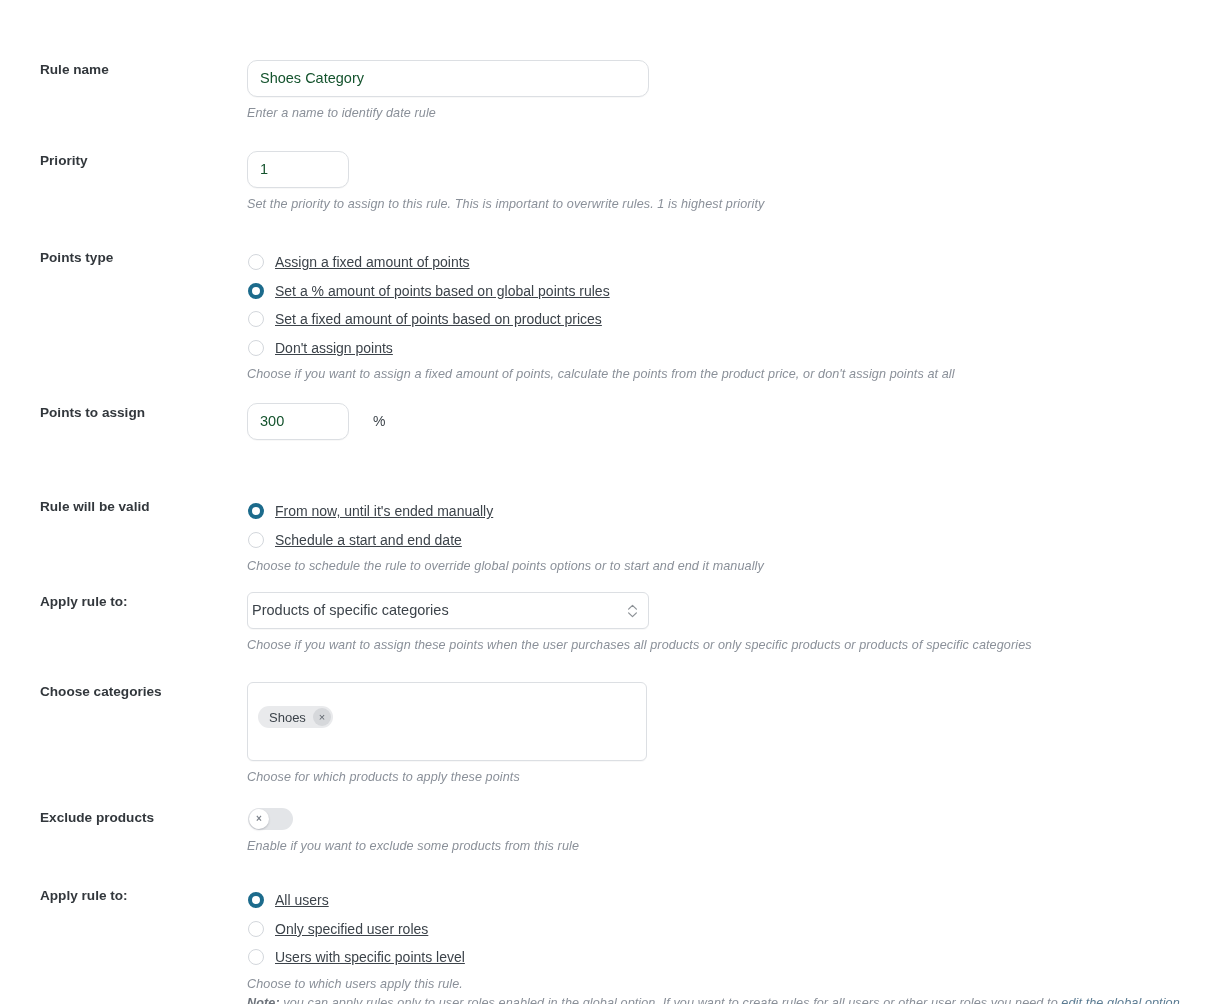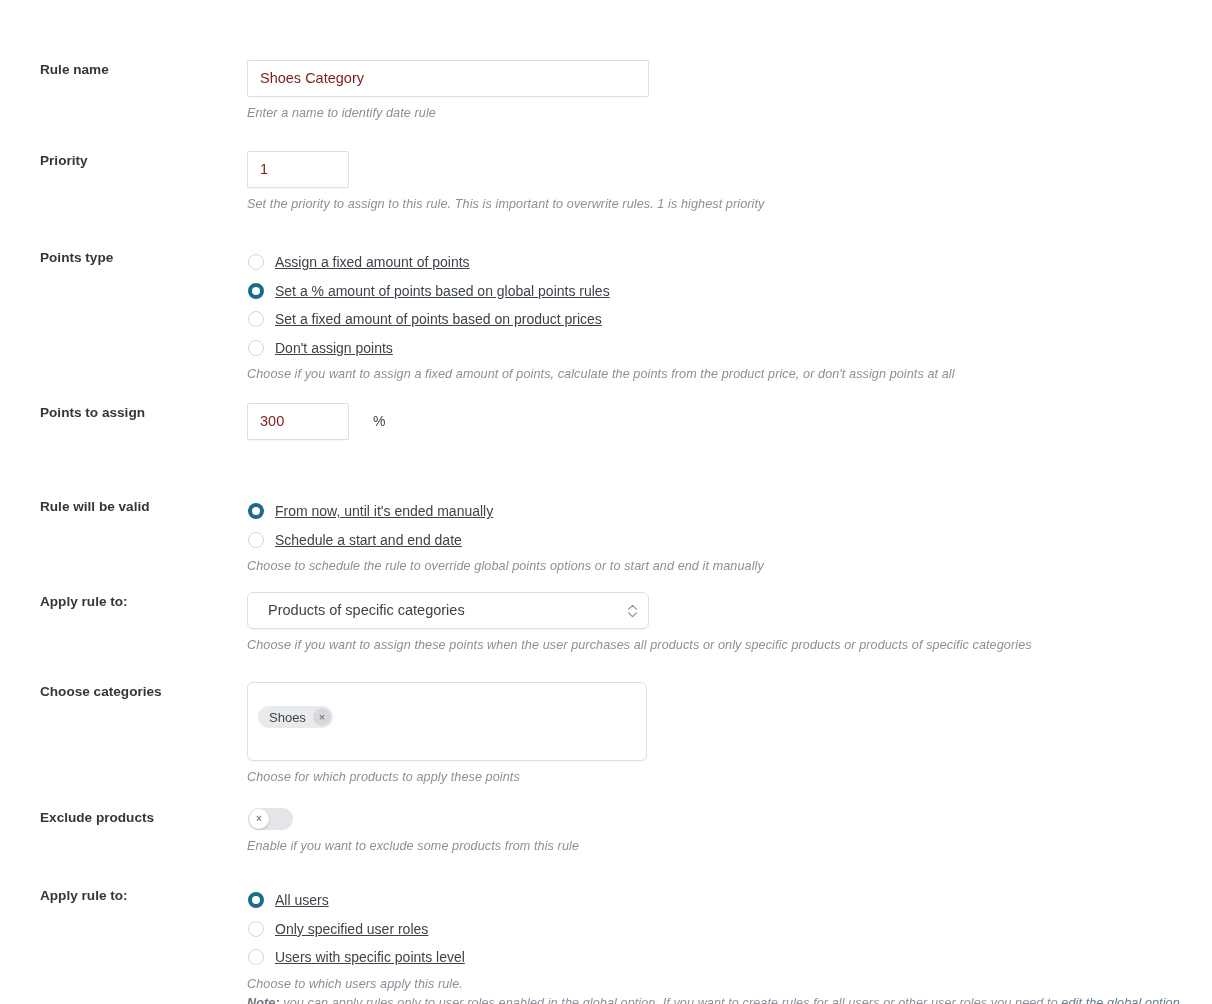--- a/index.html
+++ b/index.html
@@ -39,23 +39,23 @@
 
   .field {
     flex: 1;
     padding-left: 0;
   }
 
   
   .txt {
     display: block;
     border: 1px solid #dcdfe3;
-    border-radius: 2px;
+    border-radius: 10px;
     background: #fff;
-    color: #7f1d1d;
+    color: #14532d;
     font-family: "Liberation Sans", sans-serif;
     font-size: 14.5px;
     padding: 0 12px;
     height: 37px;
     line-height: 35px;
     outline: none;
     box-shadow: 0 1px 1px rgba(16,24,40,0.03);
   }
   .txt.wide { width: 402px; }
   .txt.narrow { width: 102px; }
@@ -125,21 +125,21 @@
     height: 37px;
   }
   .sel {
     width: 402px; height: 37px;
     border: 1px solid #dcdfe3;
     border-radius: 6px;
     background: #fff;
     font-size: 14.5px;
     color: #3c434a;
     line-height: 35px;
-    padding: 0 34px 0 20px;
+    padding: 0 34px 0 4px;
     box-shadow: 0 1px 1px rgba(16,24,40,0.03);
     white-space: nowrap;
     overflow: hidden;
   }
   .stepper {
     position: absolute;
     right: 11px; top: 50%;
     transform: translateY(-50%);
     width: 11px; height: 20px;
     pointer-events: none;

